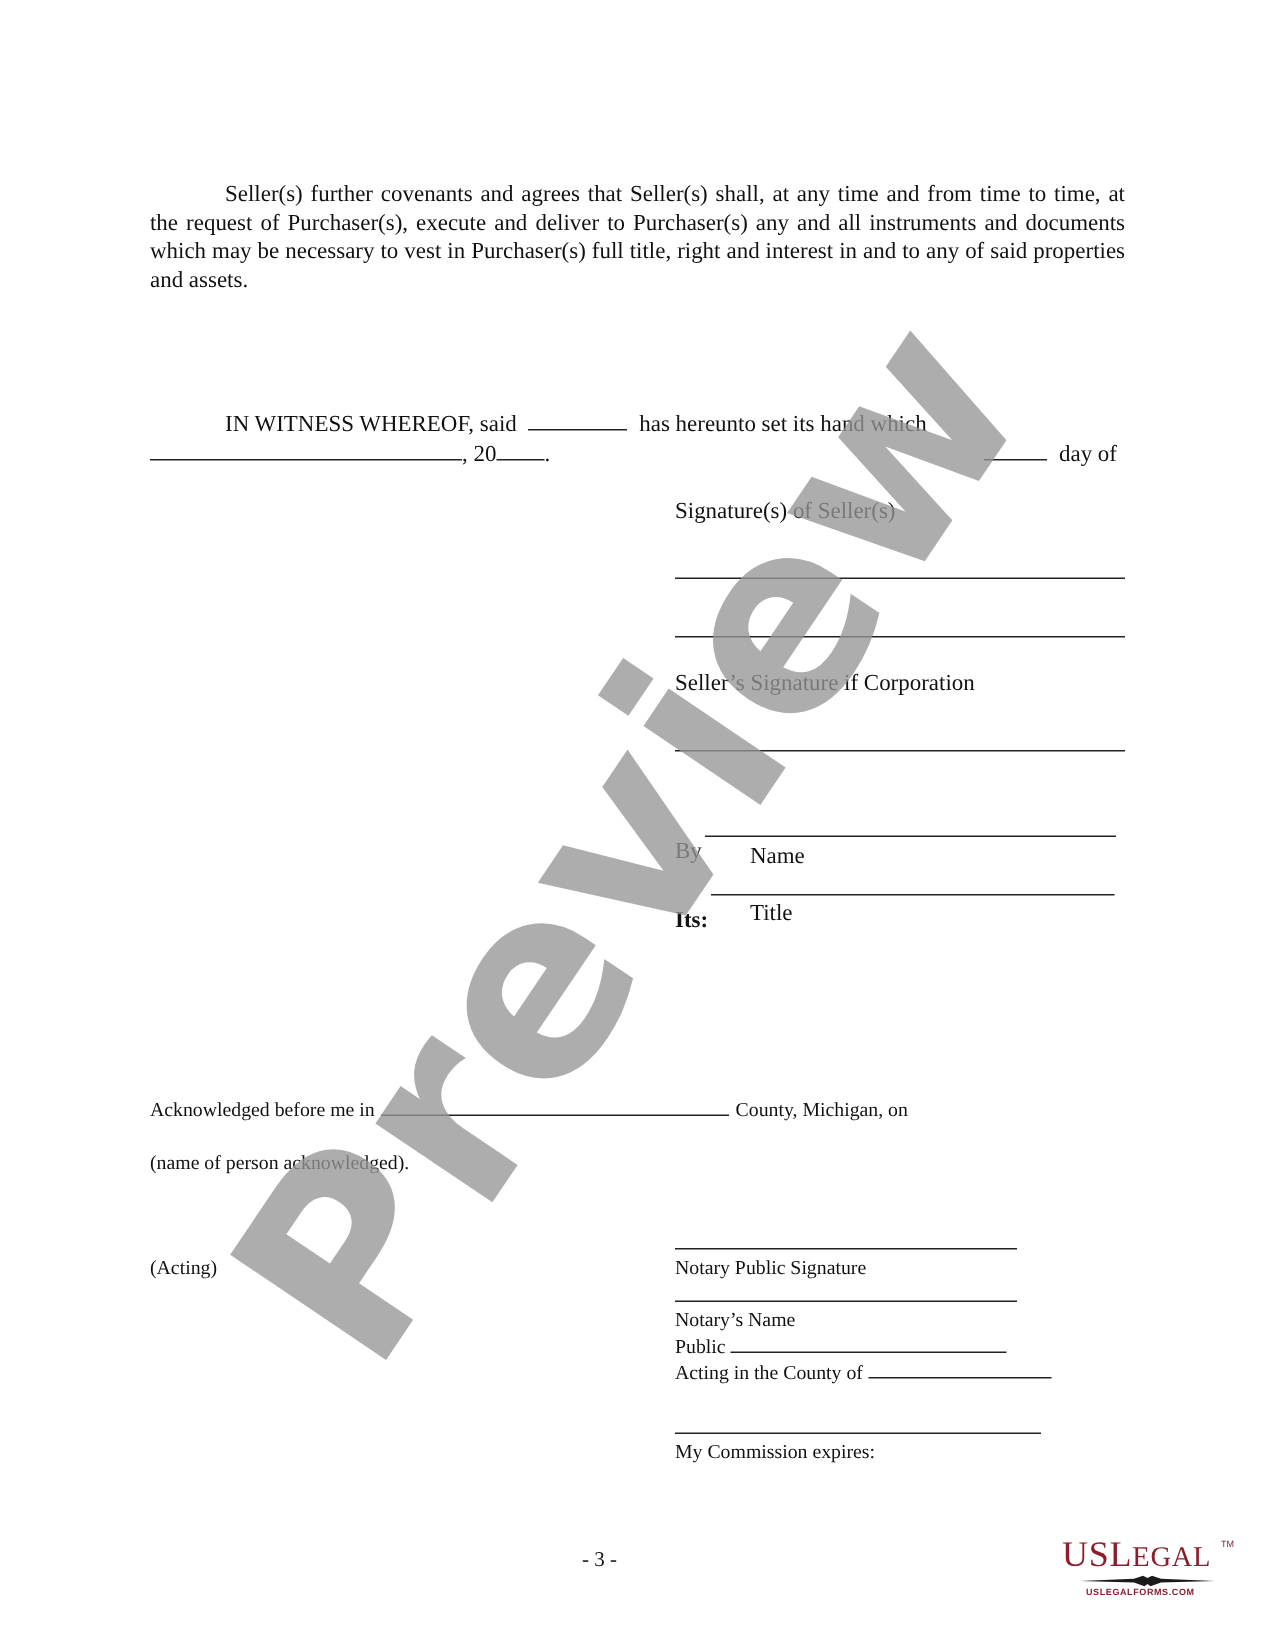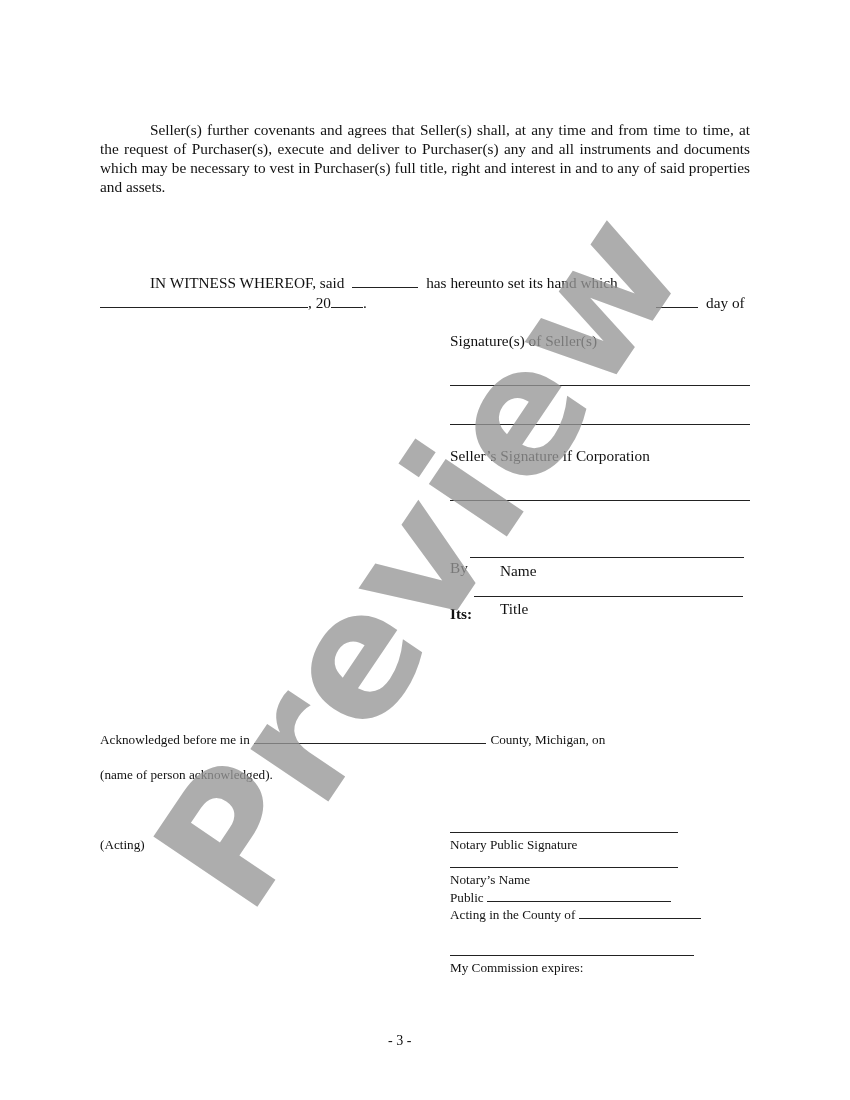--- a/index.html
+++ b/index.html
@@ -83,15 +83,23 @@
   </div>
   <div class="abs txt13" style="left:450px; top:906px;">
     <span>Acting in the County of</span>
     <span class="blank" style="width:122px; height:11px;"></span>
   </div>
   <div class="line" style="left:450px; top:955px; width:244px;"></div>
   <div class="abs txt13" style="left:450px; top:959px;">My Commission expires:</div>
 
   <div class="footer-page">- 3 -</div>
 
+  <div class="logo">
+    <div class="brand"><span>US</span><span>L</span><span class="small">EGAL</span></div>
+    <div class="tm">TM</div>
+    <svg class="eagle" viewBox="0 0 90 8">
+      <path d="M0 4 L36 2.5 L42 0.5 L45 2 L48 0.5 L54 2.5 L90 4 L54 5 L47 7.5 L45 6 L43 7.5 L36 5 Z" fill="#1a1a1a"></path>
+    </svg>
+    <div class="url">USLEGALFORMS.COM</div>
+  </div>
 
   <div class="watermark">Preview</div>
 </div>
 
 </body></html>

